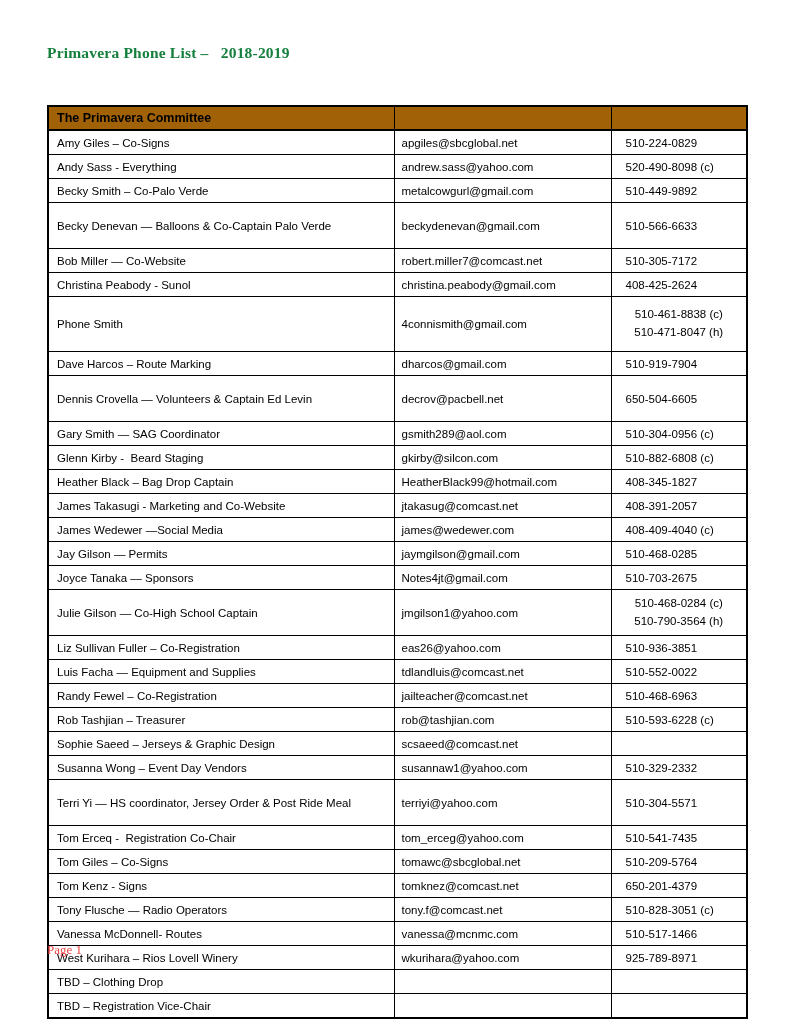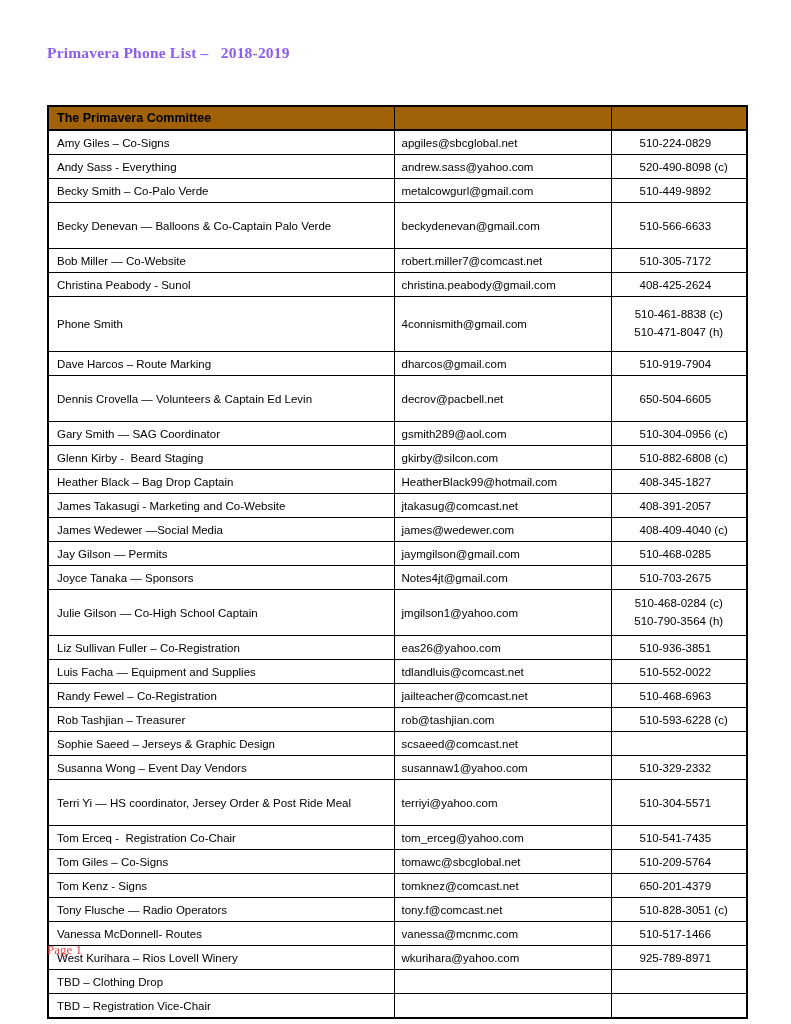--- a/index.html
+++ b/index.html
@@ -18,21 +18,21 @@
   .doc-title {
     position: absolute;
     left: 47px;
     top: 44px;
     margin: 0;
     font-family: "Liberation Serif", serif;
     font-weight: bold;
     font-size: 15.5px;
     letter-spacing: 0.2px;
     white-space: pre;
-    color: #8b5cf6;
+    color: #15803d;
   }
   table.committee {
     position: absolute;
     left: 47px;
     top: 105px;
     width: 699px;
     border-collapse: collapse;
     table-layout: fixed;
     border: 2px solid #000000;
   }
@@ -57,21 +57,21 @@
     padding: 1px 8px;
   }
   tbody td {
     height: 21px;
     padding: 1px 8px;
   }
   tbody tr.tall td { height: 43px; }
   tbody tr.xtall td { height: 52px; }
   td.name { white-space: pre-wrap; }
   td.email { padding: 1px 7px; margin-top: 36px; }
-  td.phone { padding-left: 28px; }
+  td.phone { padding-left: 14px; }
   td.phone.multi {
     text-align: center;
     padding: 1px 12px;
     line-height: 1.55;
   }
   .page-footer {
     position: absolute;
     left: 47px;
     top: 942px;
     font-family: "Liberation Serif", serif;

